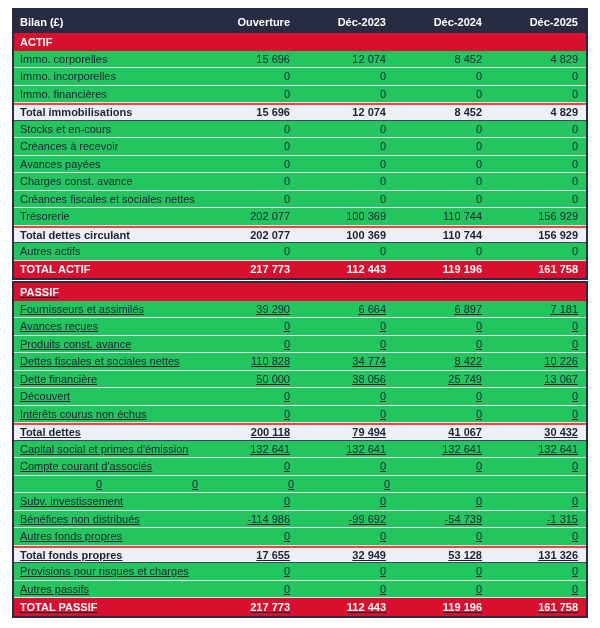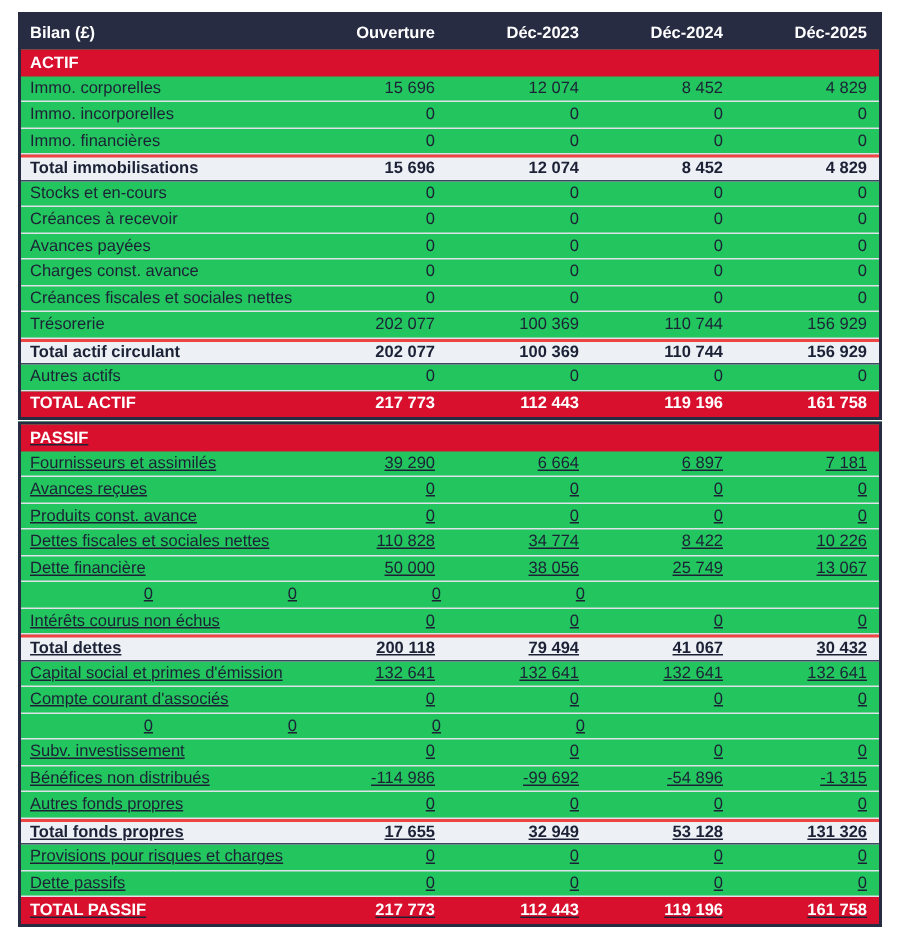--- a/index.html
+++ b/index.html
@@ -131,21 +131,21 @@
     <div class="cell num">0</div>
   </div>
       <div class="row data">
     <div class="cell label">Trésorerie</div>
     <div class="cell num">202 077</div>
     <div class="cell num">100 369</div>
     <div class="cell num">110 744</div>
     <div class="cell num">156 929</div>
   </div>
       <div class="row subtotal">
-    <div class="cell label">Total actif circulant</div>
+    <div class="cell label">Total dettes circulant</div>
     <div class="cell num">202 077</div>
     <div class="cell num">100 369</div>
     <div class="cell num">110 744</div>
     <div class="cell num">156 929</div>
   </div>
       <div class="row data">
     <div class="cell label">Autres actifs</div>
     <div class="cell num">0</div>
     <div class="cell num">0</div>
     <div class="cell num">0</div>
@@ -197,20 +197,21 @@
     <div class="cell num">10 226</div>
   </div>
       <div class="row data">
     <div class="cell label">Dette financière</div>
     <div class="cell num">50 000</div>
     <div class="cell num">38 056</div>
     <div class="cell num">25 749</div>
     <div class="cell num">13 067</div>
   </div>
       <div class="row data">
+    <div class="cell label">Découvert</div>
     <div class="cell num">0</div>
     <div class="cell num">0</div>
     <div class="cell num">0</div>
     <div class="cell num">0</div>
   </div>
       <div class="row data">
     <div class="cell label">Intérêts courus non échus</div>
     <div class="cell num">0</div>
     <div class="cell num">0</div>
     <div class="cell num">0</div>
@@ -247,21 +248,21 @@
     <div class="cell label">Subv. investissement</div>
     <div class="cell num">0</div>
     <div class="cell num">0</div>
     <div class="cell num">0</div>
     <div class="cell num">0</div>
   </div>
       <div class="row data">
     <div class="cell label">Bénéfices non distribués</div>
     <div class="cell num">-114 986</div>
     <div class="cell num">-99 692</div>
-    <div class="cell num">-54 896</div>
+    <div class="cell num">-54 739</div>
     <div class="cell num">-1 315</div>
   </div>
       <div class="row data">
     <div class="cell label">Autres fonds propres</div>
     <div class="cell num">0</div>
     <div class="cell num">0</div>
     <div class="cell num">0</div>
     <div class="cell num">0</div>
   </div>
       <div class="row subtotal">
@@ -272,21 +273,21 @@
     <div class="cell num">131 326</div>
   </div>
       <div class="row data">
     <div class="cell label">Provisions pour risques et charges</div>
     <div class="cell num">0</div>
     <div class="cell num">0</div>
     <div class="cell num">0</div>
     <div class="cell num">0</div>
   </div>
       <div class="row data">
-    <div class="cell label">Dette passifs</div>
+    <div class="cell label">Autres passifs</div>
     <div class="cell num">0</div>
     <div class="cell num">0</div>
     <div class="cell num">0</div>
     <div class="cell num">0</div>
   </div>
       <div class="row total">
     <div class="cell label">TOTAL PASSIF</div>
     <div class="cell num">217 773</div>
     <div class="cell num">112 443</div>
     <div class="cell num">119 196</div>

